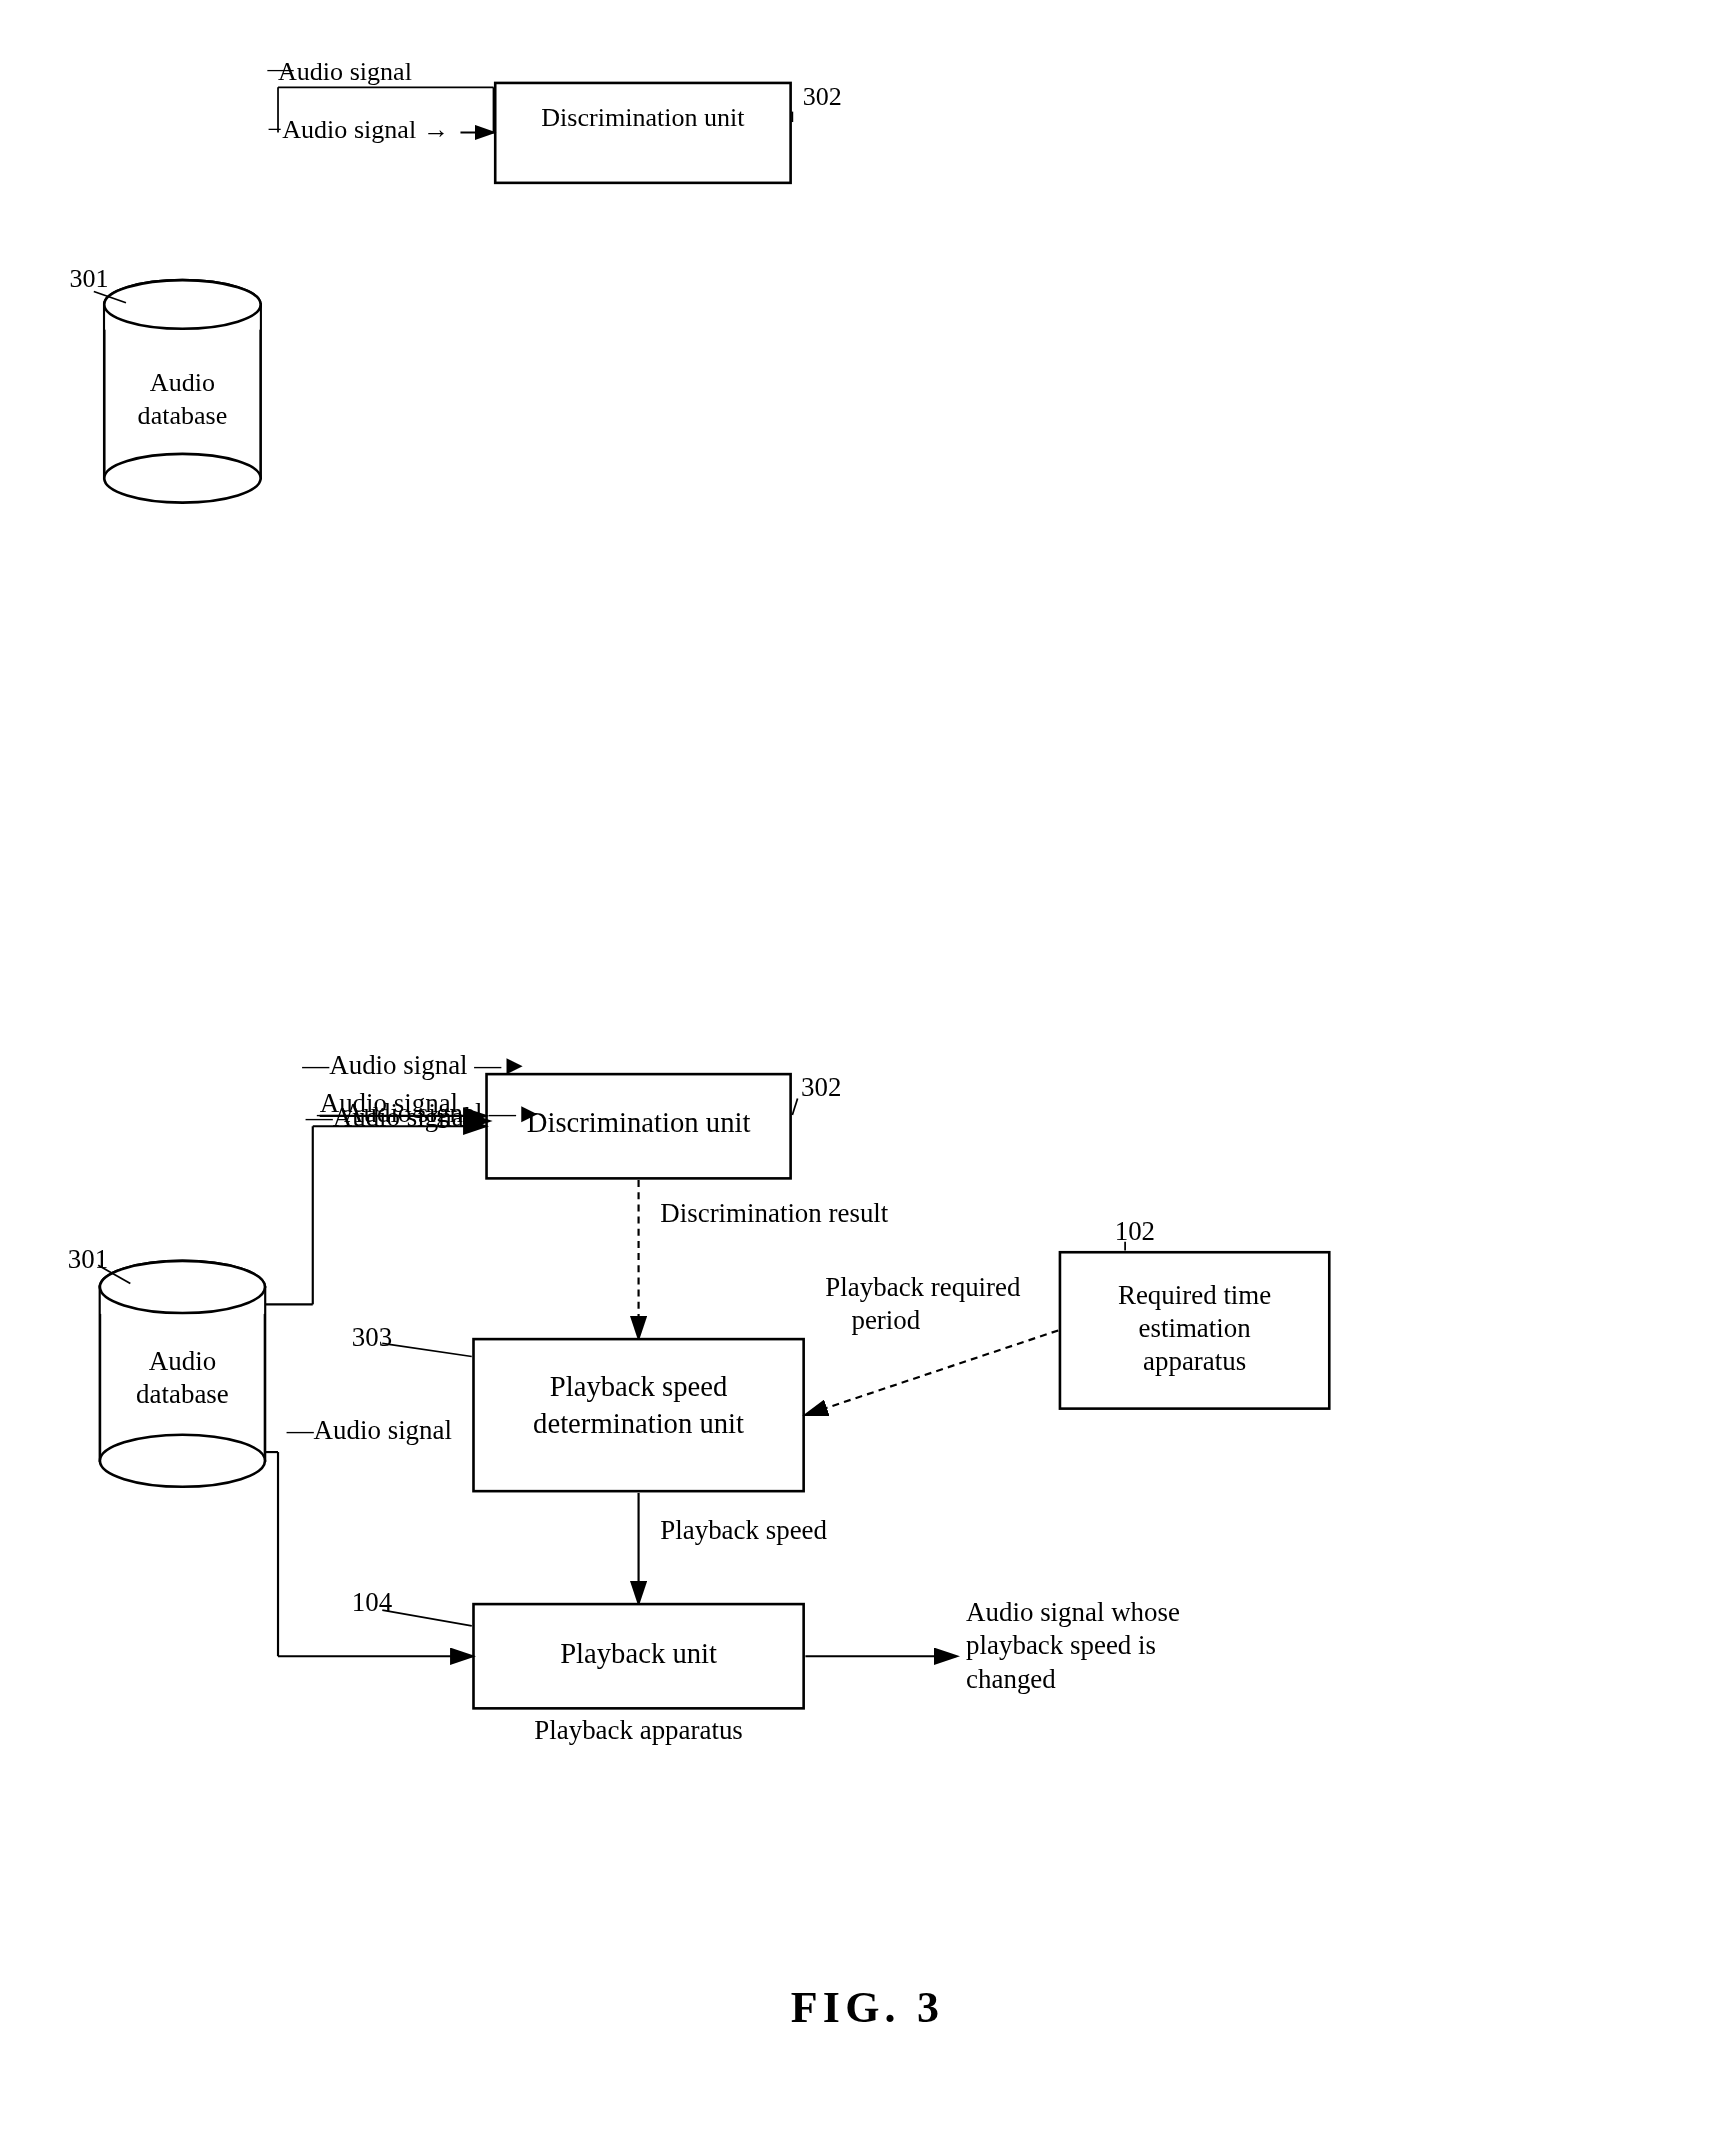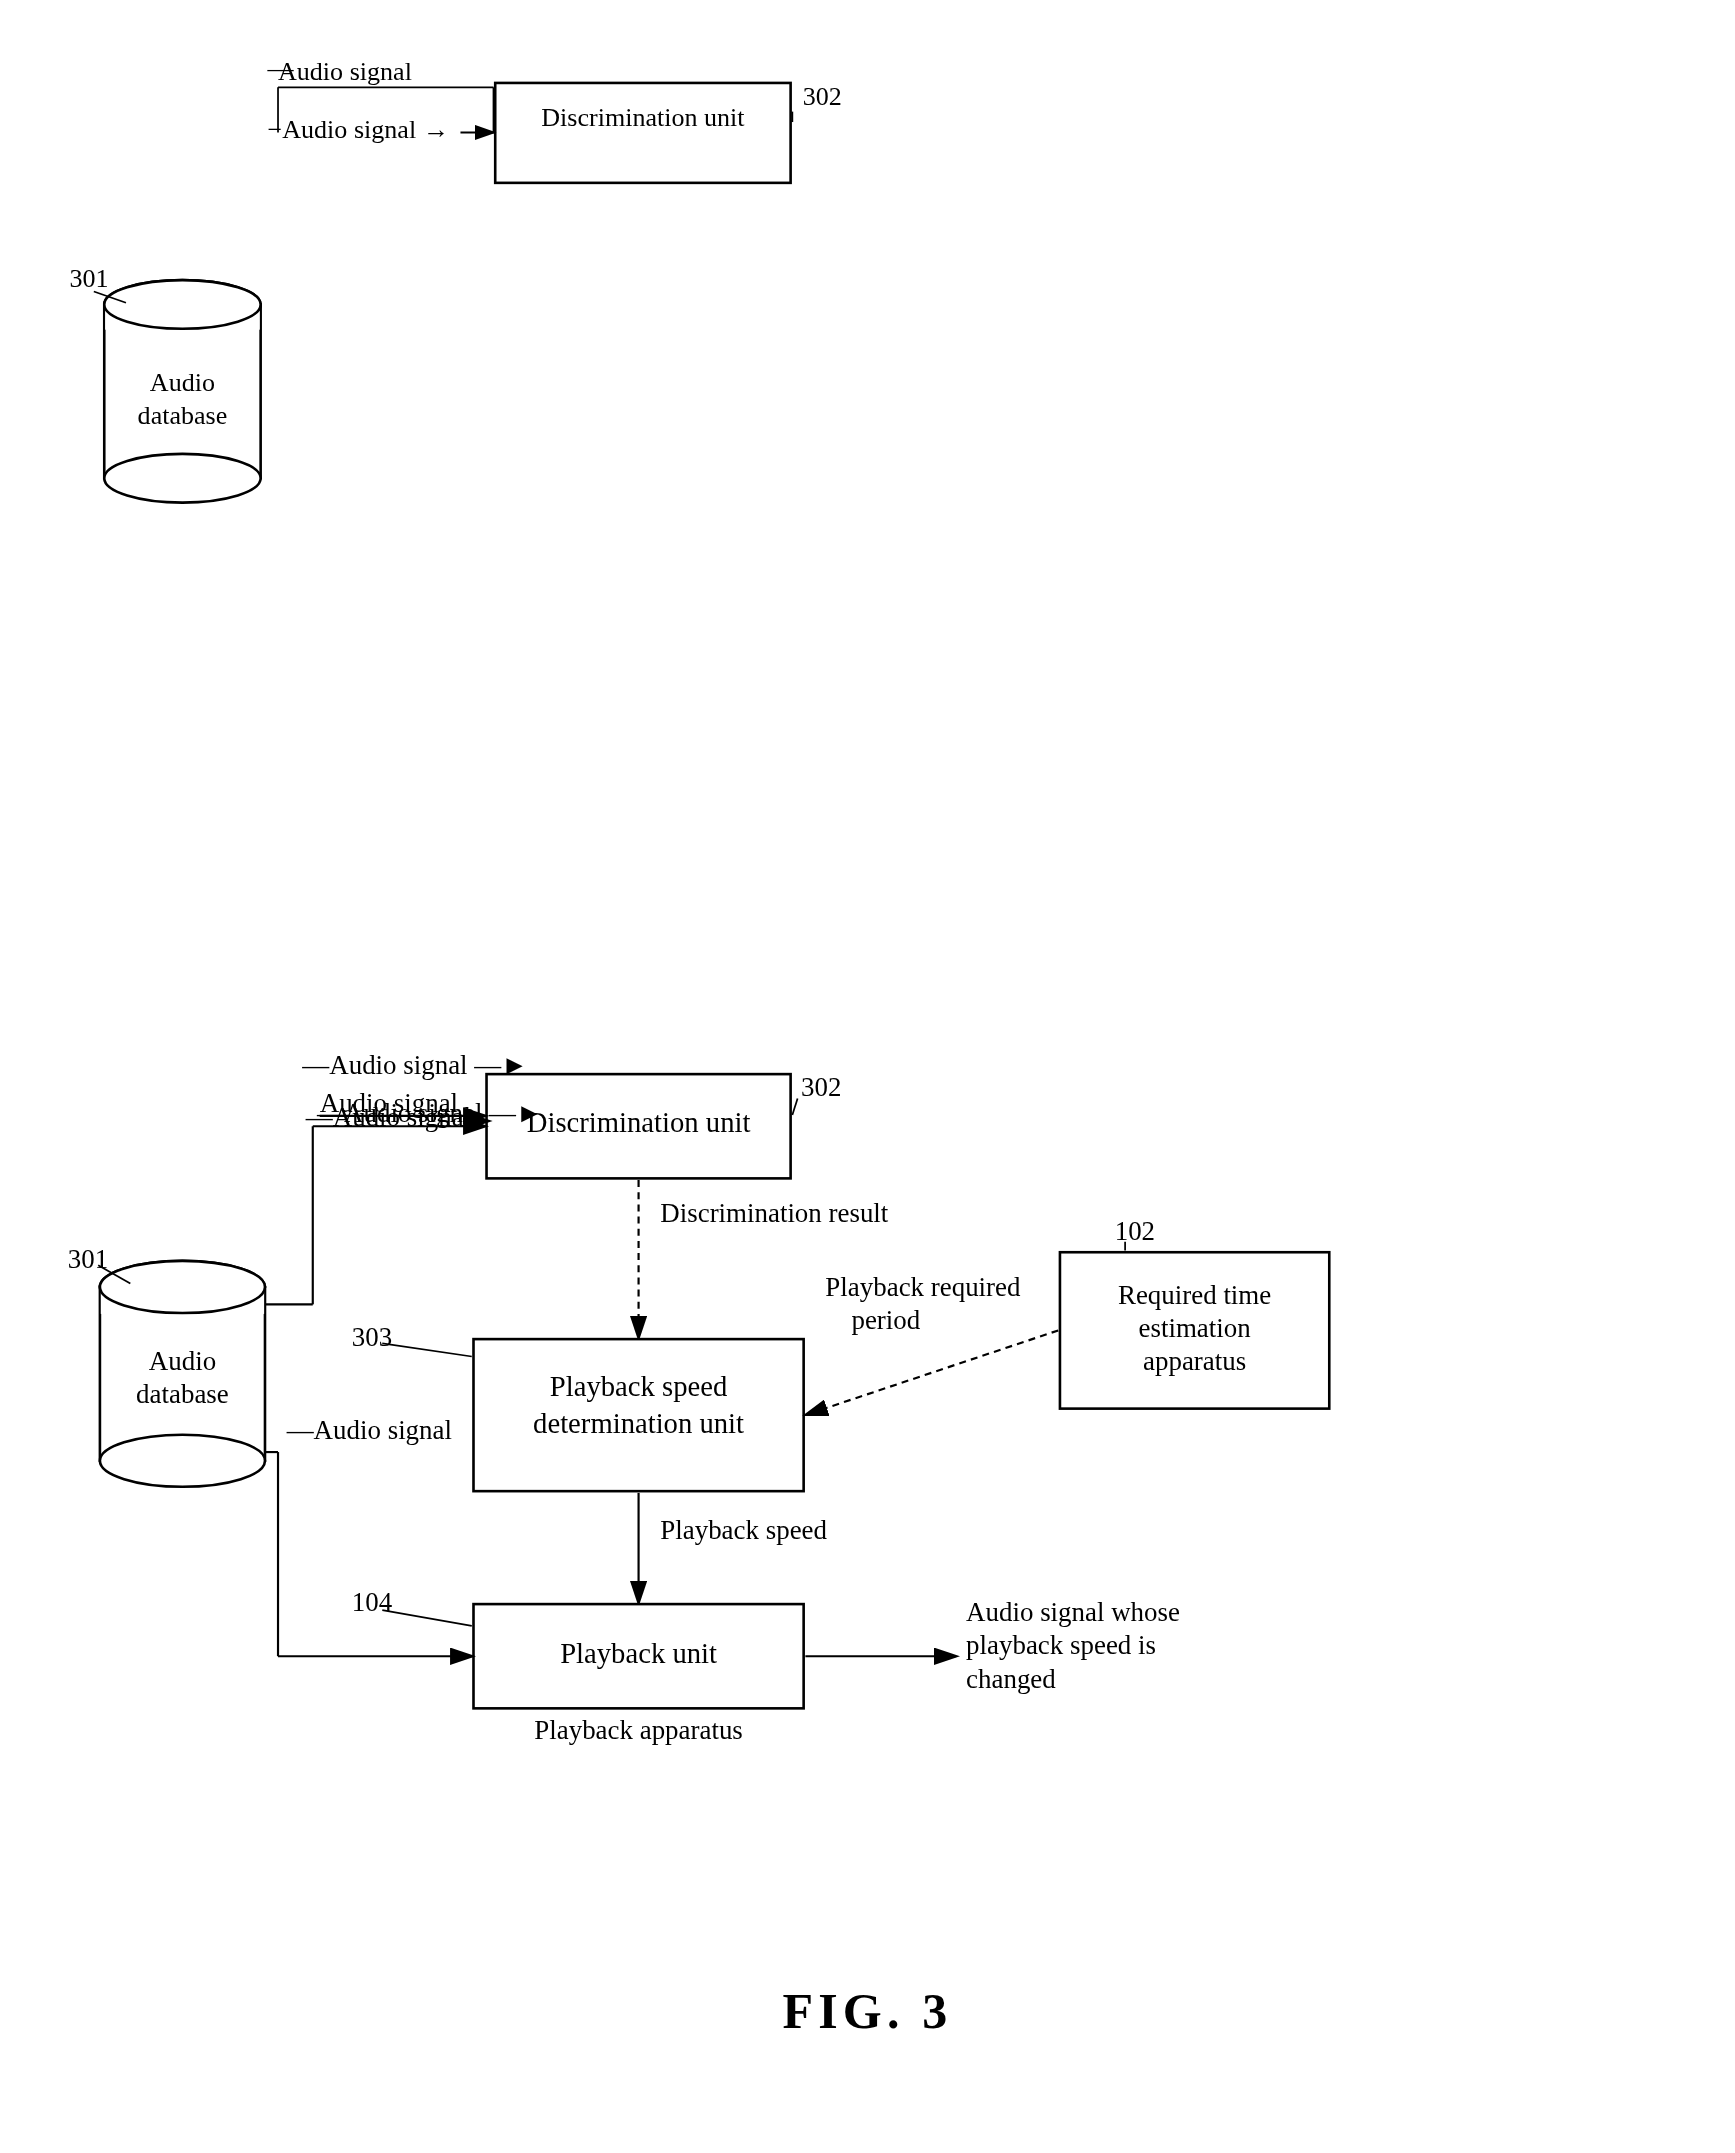--- a/index.html
+++ b/index.html
@@ -24,21 +24,21 @@
 
     
     .fig3-container {
       position: relative;
       width: 1735px;
       height: 956px;
       margin-top: 35px;
     }
 
     .fig-title {
-      font-size: 50px;
+      font-size: 44px;
       font-weight: bold;
       letter-spacing: 5.2px;
       margin: 17.4px 0 35px 0;
     }
 
     
     .diagram-svg {
       position: absolute;
       top: 0;
       left: 0;

